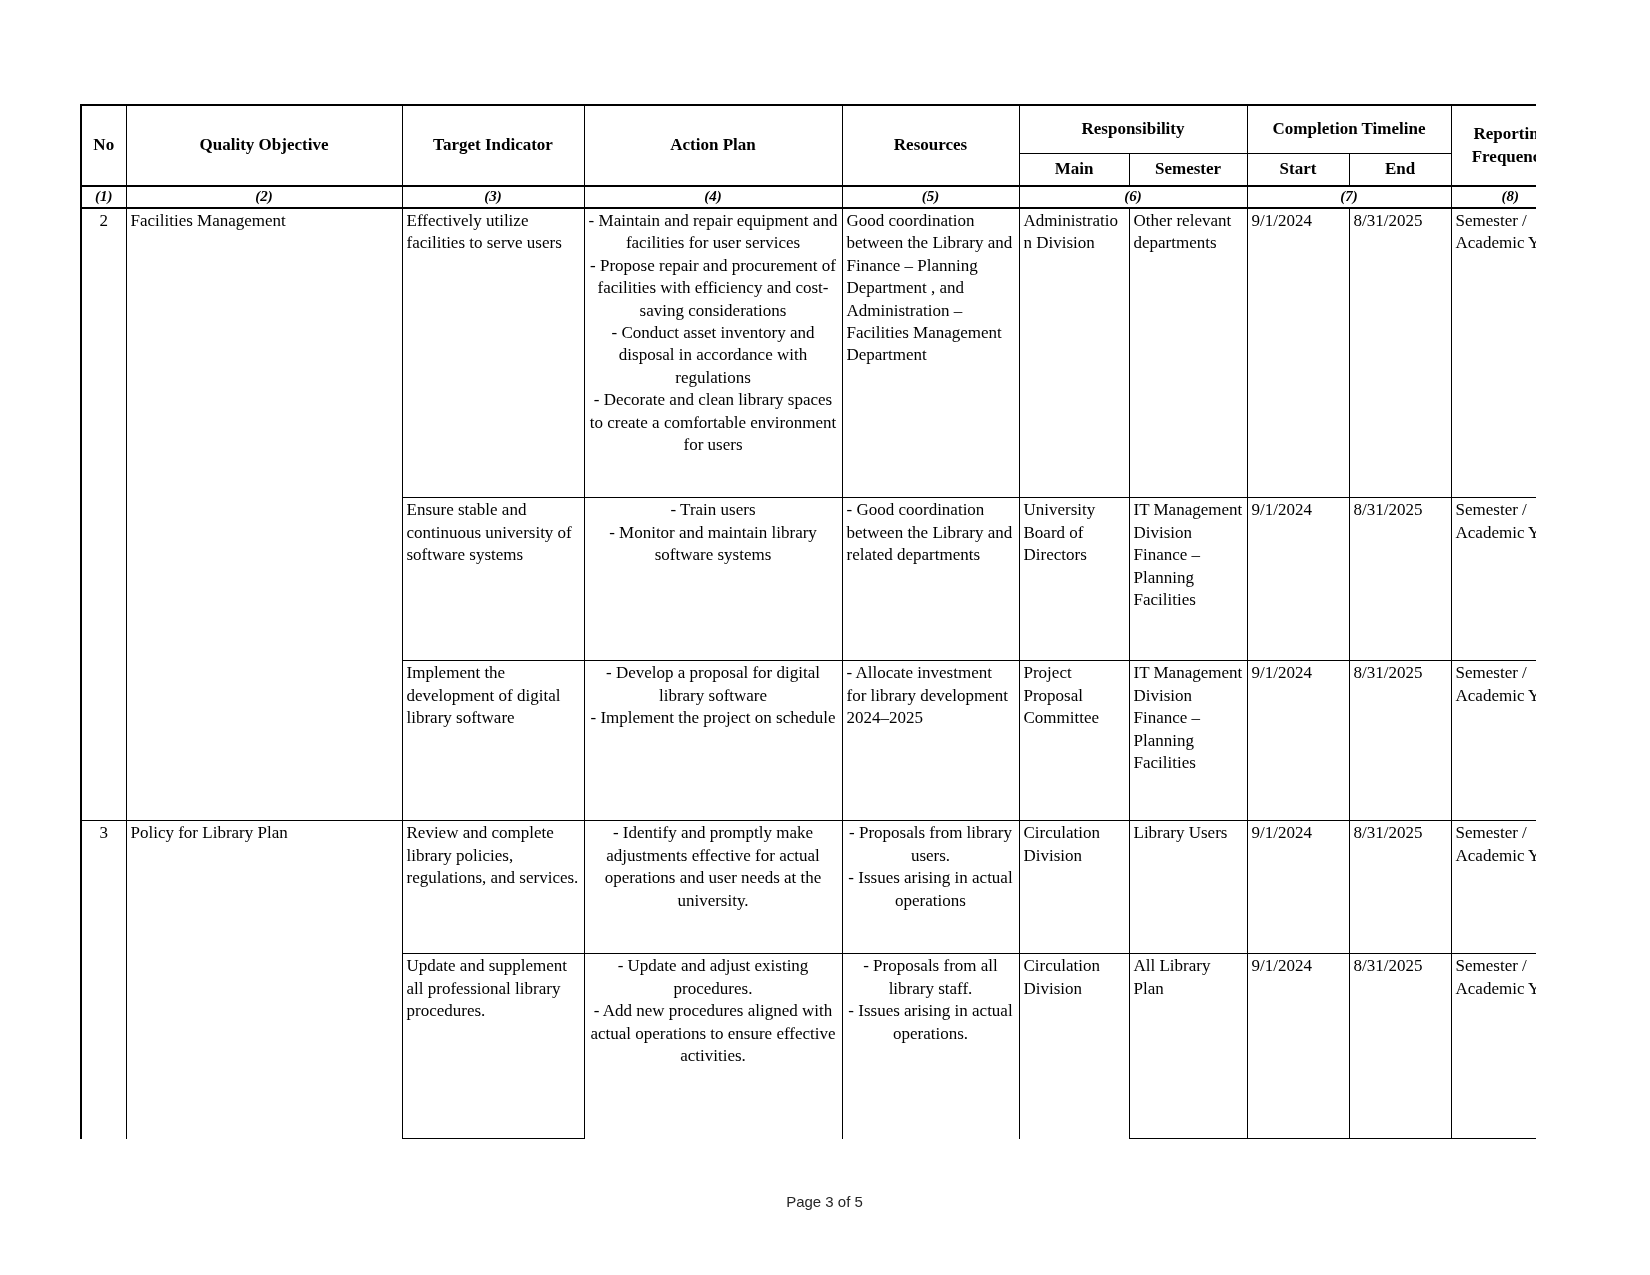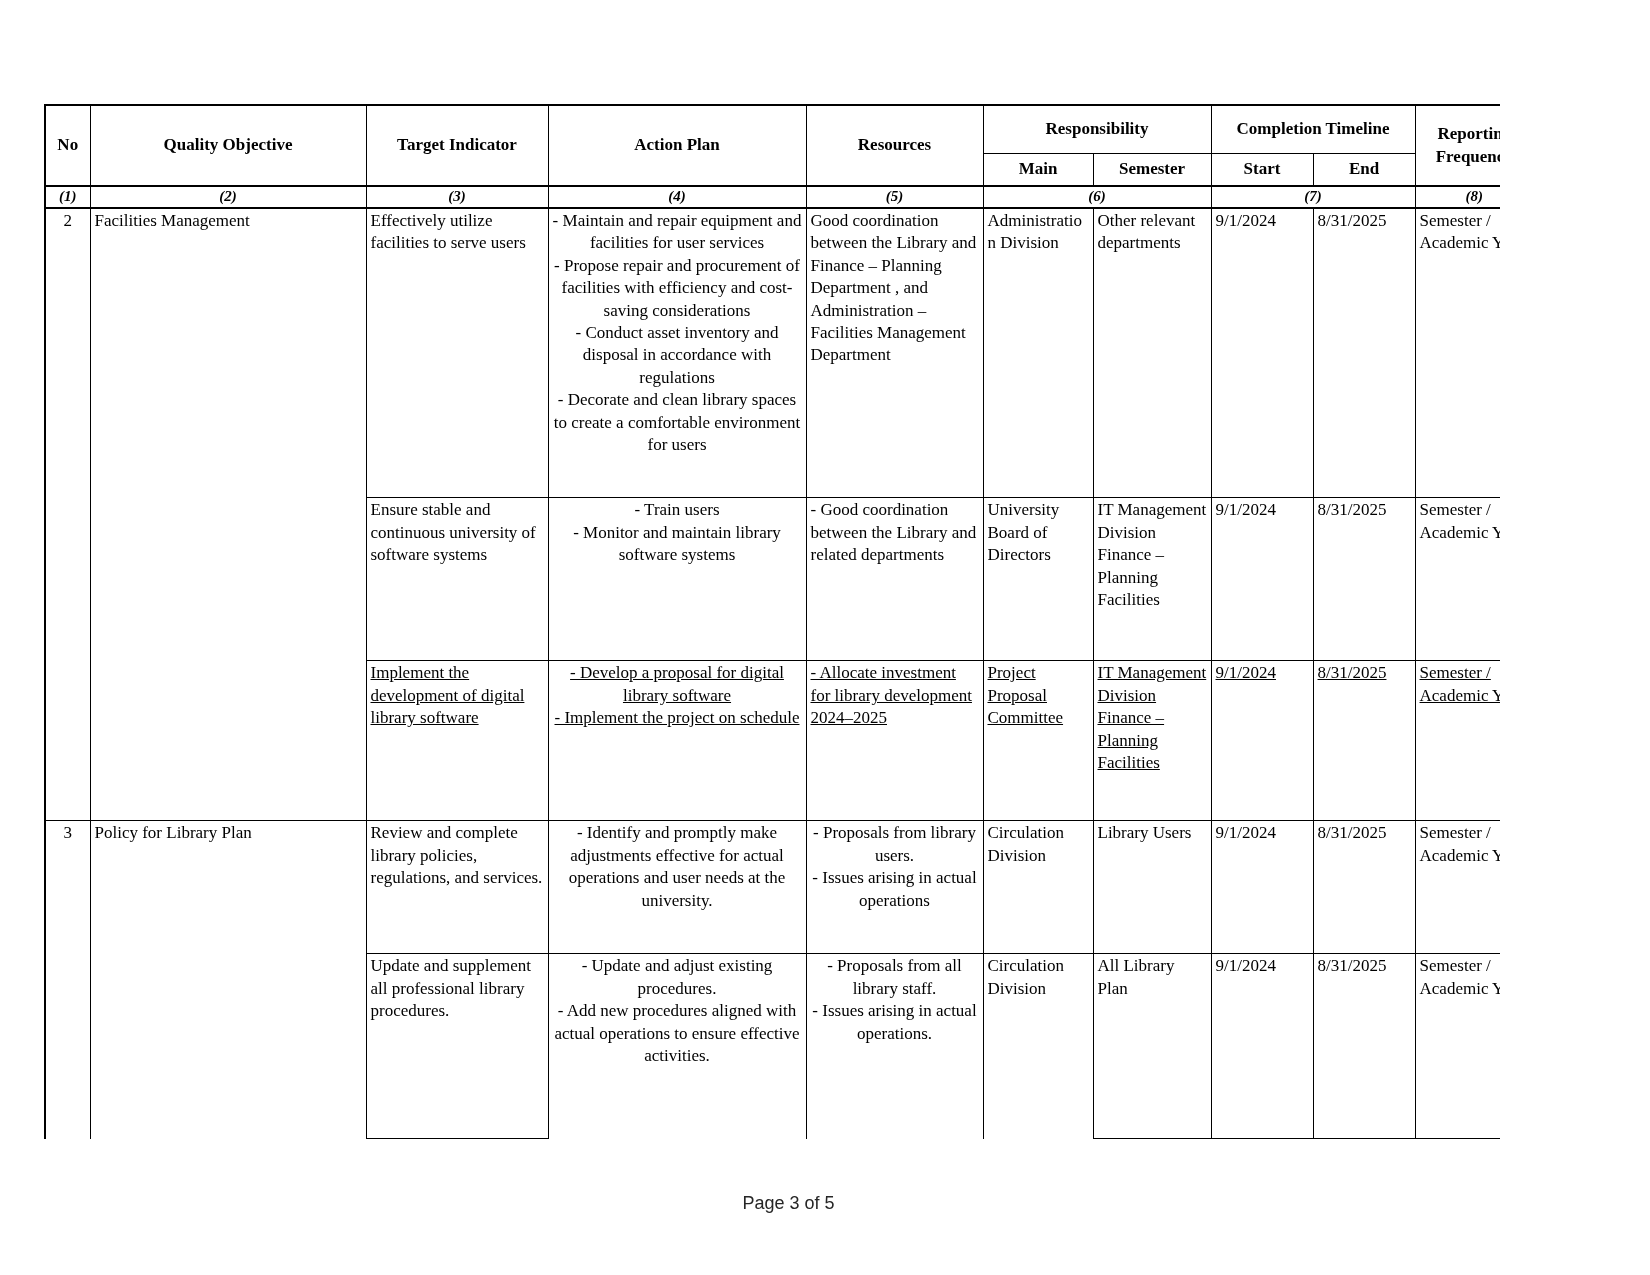--- a/index.html
+++ b/index.html
@@ -1,21 +1,21 @@
 <!DOCTYPE html>
 <html><head>
 <meta charset="utf-8">
 <style>
   html, body { margin: 0; padding: 0; background: #ffffff; }
   body {
     width: 1650px; height: 1275px;
     font-family: "Liberation Serif", "DejaVu Serif", serif;
     color: #000;
   }
-  .page { position: relative; width: 1500px; height: 1275px; background: #fff; overflow: hidden; }
+  .page { position: relative; width: 1500px; height: 1275px; background: #fff; overflow: hidden; margin-left: 36px; }
 
   table.qa {
     position: absolute; left: 44px; top: 104px;
     width: 1489px;
     border-collapse: collapse; table-layout: fixed;
     border-top: 2px solid #000;
     border-left: 2px solid #000;
     border-right: 2px solid #000;
     border-bottom: none;
   }
@@ -36,38 +36,38 @@
   tr.colnum { height: 20px; }
   tr.colnum td {
     text-align: center; vertical-align: middle;
     font-weight: bold; font-style: italic;
     font-size: 15px; padding: 0;
     border-top: 2px solid #000;
     border-bottom: 2px solid #000;
   }
   tr.r2a { height: 290px; }
   tr.r2b { height: 163px; }
-  tr.r2c { height: 160px; text-decoration: underline; }
+  tr.r2c { height: 160px; }
   tr.r3a { height: 133px; }
   tr.r3b { height: 185px; }
 
   .c-no   { text-align: center; }
   .c-main, .c-sup, .c-rep { text-align: left; overflow-wrap: break-word; }
   .c-start, .c-end { text-align: left; padding-right: 3px; }
   .pre { white-space: pre-line; text-align: center; }
 
   
   .open-b   { border-bottom: none !important; }
   .closed-b { border-bottom: 1px solid #000 !important; }
 
   .footer {
     position: absolute; top: 1193px; left: 44px; width: 1489px;
     text-align: center;
     font-family: "Liberation Sans", "DejaVu Sans", sans-serif;
-    font-size: 18px; color: #262626;
+    font-size: 15px; color: #262626;
   }
 </style>
 </head>
 <body>
 
 <div class="page">
   <table class="qa">
     <colgroup>
       <col style="width:45px">
         <col style="width:276px">

